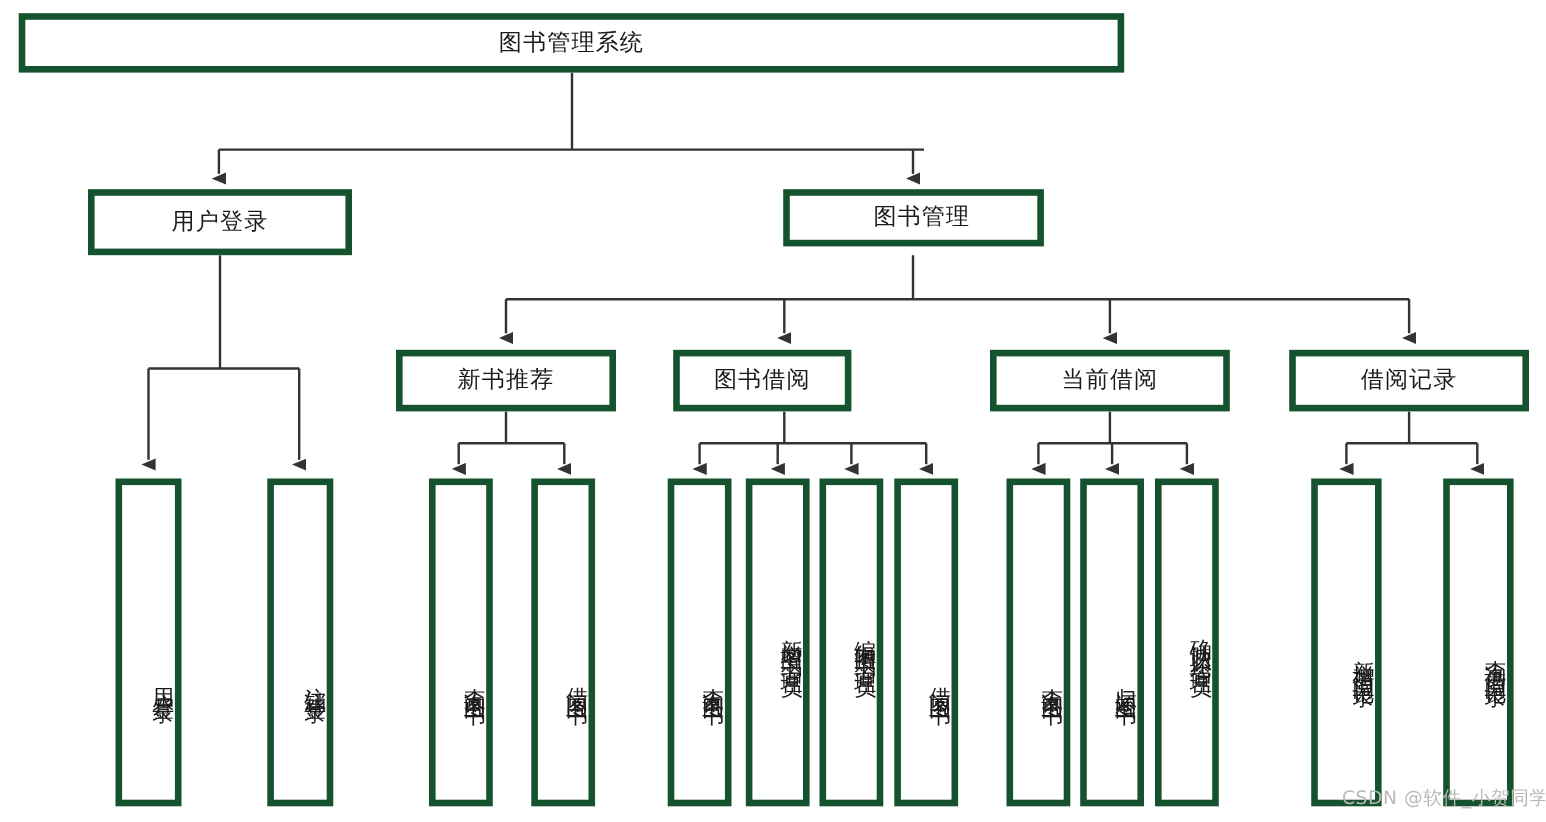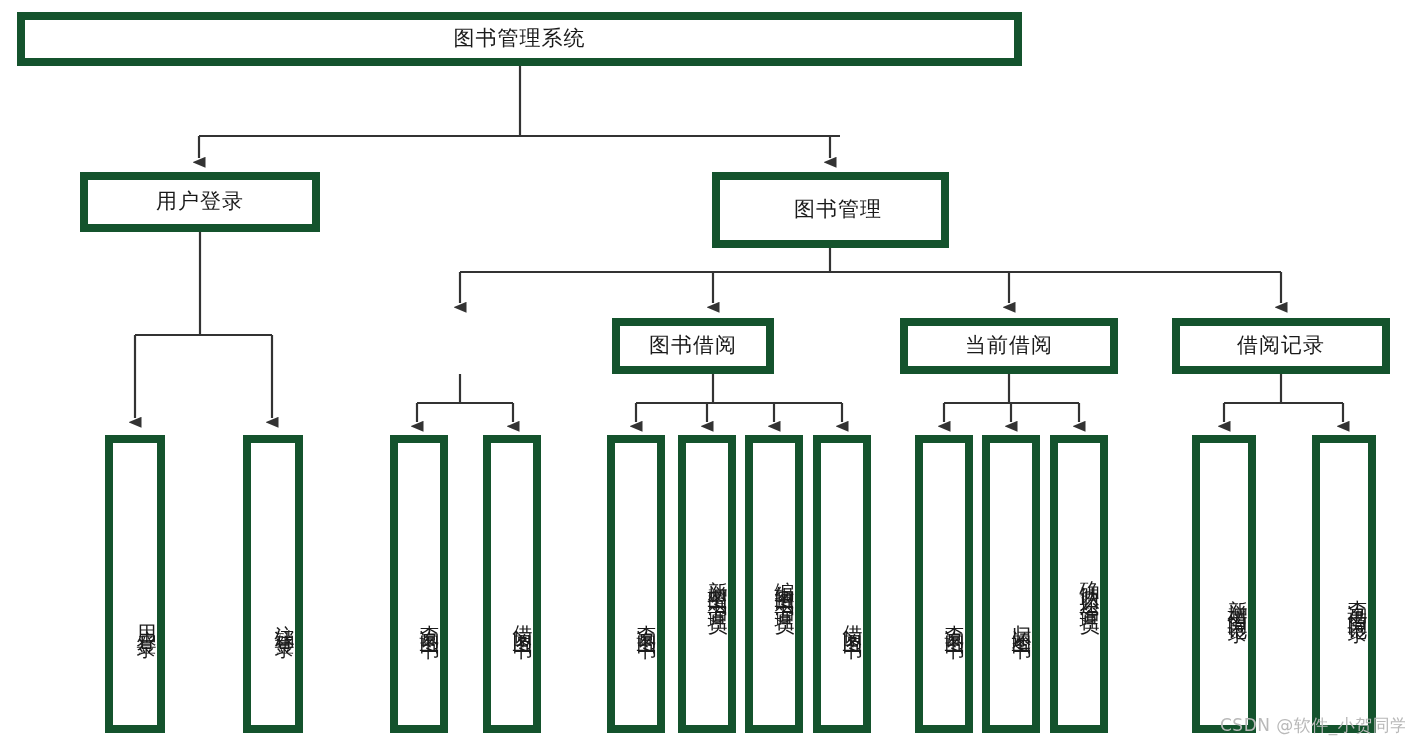--- a/index.html
+++ b/index.html
@@ -13,21 +13,21 @@
   #canvas {
     position: relative;
     width: 1405px;
     height: 747px;
     background: #ffffff;
     overflow: hidden;
   }
   .node {
     position: absolute;
     box-sizing: border-box;
-    border: 8px solid #14532d;
+    border: 6px solid #14532d;
     background: #ffffff;
     display: flex;
     align-items: center;
     justify-content: center;
     color: #1a1a1a;
   }
   .node.horiz {
     font-size: 21px;
     letter-spacing: 1px;
     line-height: 1.1;
@@ -118,22 +118,23 @@
 
     <path class="lk" d="M 1281,374 L 1281,403"></path>
     <path class="lk" d="M 1224,403 L 1343,403"></path>
     <path class="lk" d="M 1224,403 L 1224,422" marker-end="url(#ah)"></path>
     <path class="lk" d="M 1343,403 L 1343,422" marker-end="url(#ah)"></path>
   </svg>
 
   <div class="node horiz" style="left:17px; top:12px; width:1005px; height:54px;">图书管理系统</div>
 
   <div class="node horiz" style="left:80px; top:172px; width:240px; height:60px;">用户登录</div>
-  <div class="node horiz" style="left:712px; top:172px; width:237px; height:76px;padding-left:15px;">图书管理</div>
+  <div class="node horiz" style="left:712px; top:172px; width:237px; height:52px;padding-left:15px;">图书管理</div>
 
+  <div class="node horiz" style="left:360px; top:318px; width:200px; height:56px;">新书推荐</div>
   <div class="node horiz" style="left:612px; top:318px; width:162px; height:56px;">图书借阅</div>
   <div class="node horiz" style="left:900px; top:318px; width:218px; height:56px;">当前借阅</div>
   <div class="node horiz" style="left:1172px; top:318px; width:218px; height:56px;">借阅记录</div>
 
   <div class="node vert" style="left:105px; top:435px; width:60px; height:298px; padding-top:70px;">用户登录</div>
   <div class="node vert" style="left:243px; top:435px; width:60px; height:298px; padding-top:70px;">注销登录</div>
 
   <div class="node vert" style="left:390px; top:435px; width:58px; height:298px; padding-top:70px;">查询图书</div>
   <div class="node vert" style="left:483px; top:435px; width:58px; height:298px; padding-top:70px;">借阅图书</div>
 

